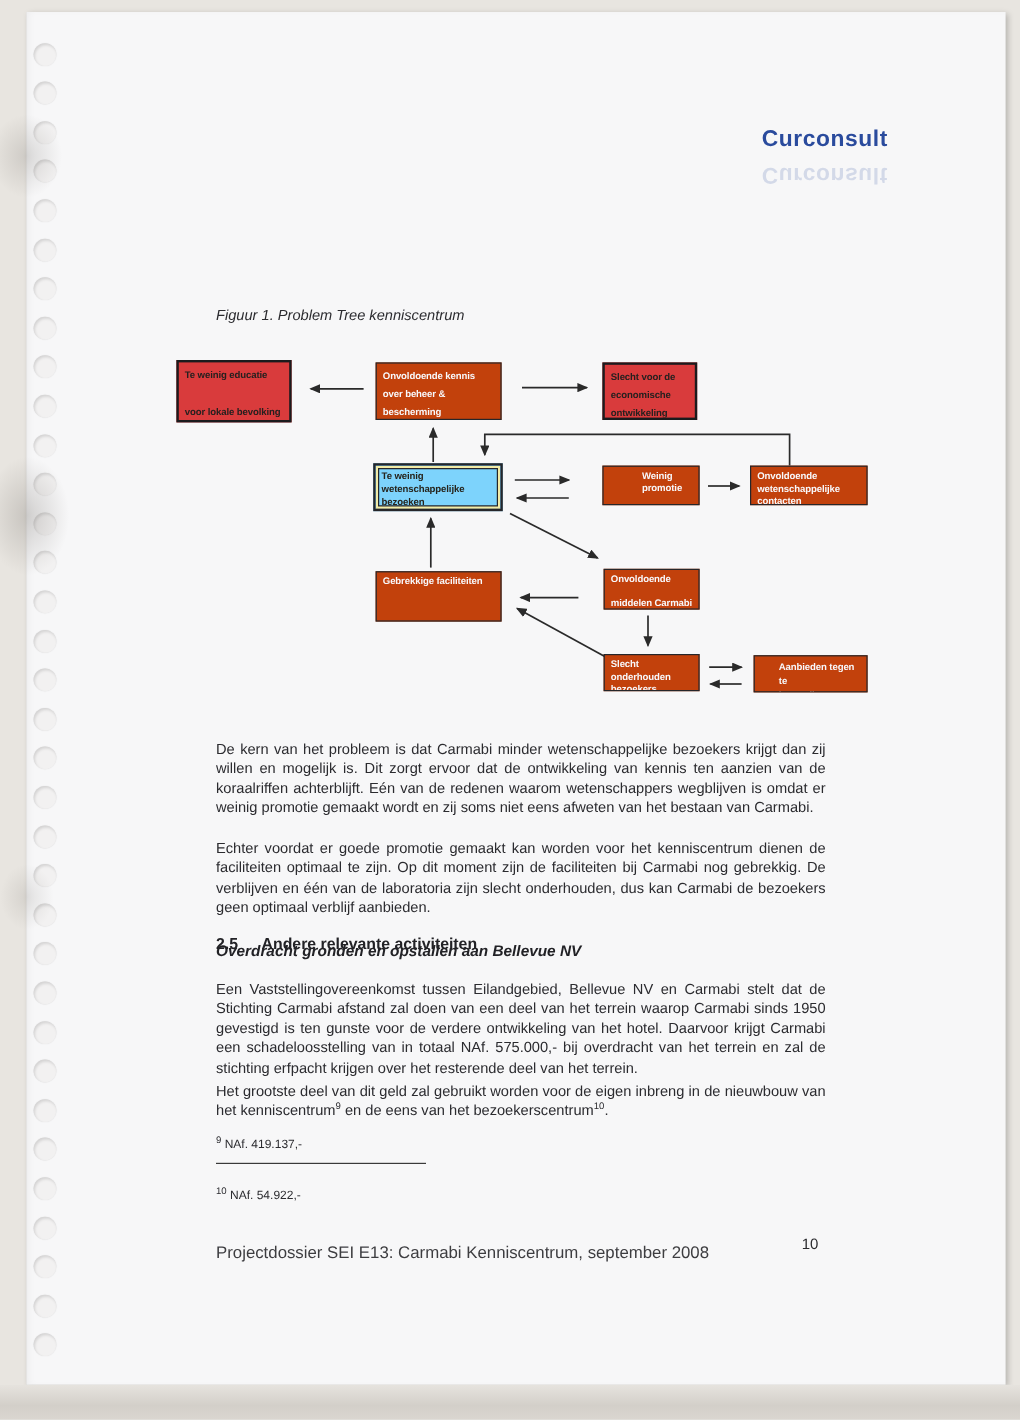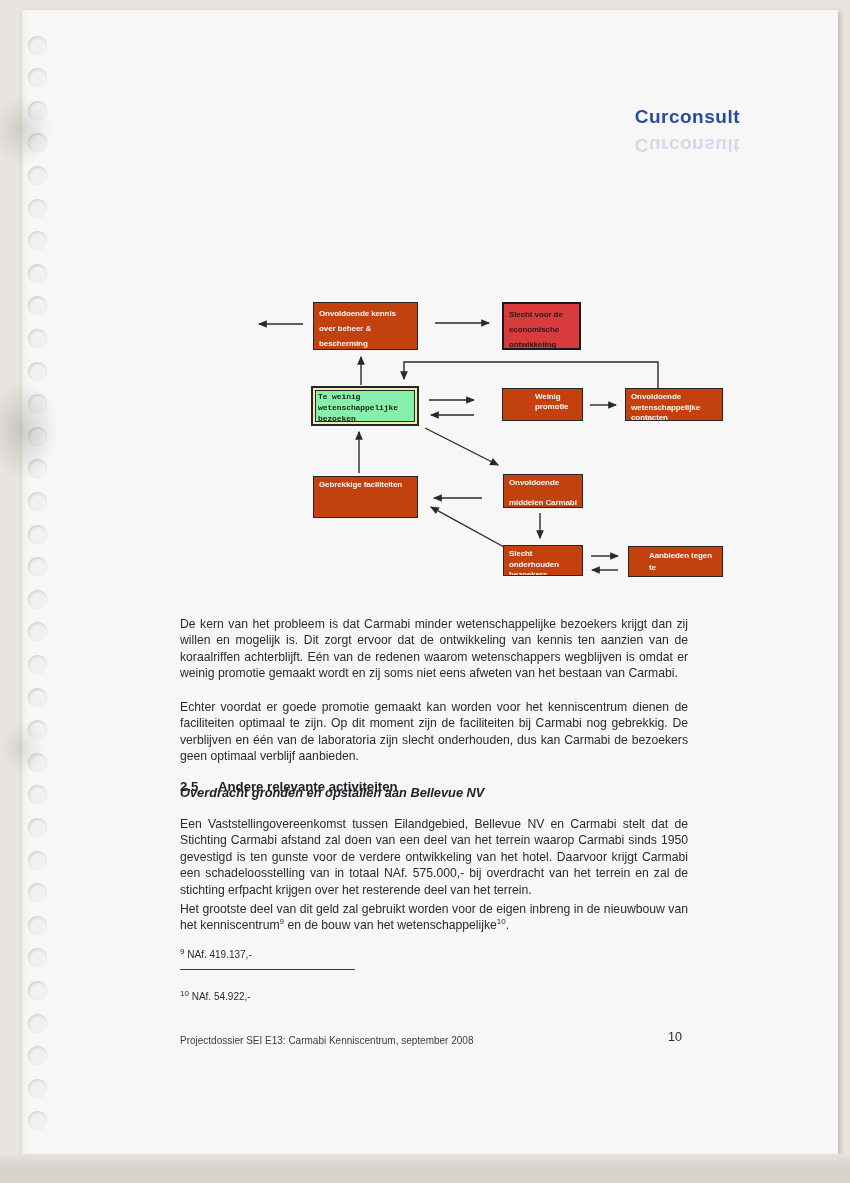--- a/index.html
+++ b/index.html
@@ -20,30 +20,30 @@
   .h-sec{position:absolute;left:180px;width:508px;font-size:13.2px;font-weight:bold;color:#222226;}
   .h-sec .num{display:inline-block;width:38px;}
   .para{position:absolute;left:180px;width:508px;text-align:justify;
         font-size:12.2px;line-height:16.4px;color:#2b2b2f;}
   .caption{position:absolute;left:180px;width:508px;font-style:italic;font-size:12.2px;color:#2b2b2f;}
   .subhead{position:absolute;left:180px;width:508px;font-weight:bold;font-style:italic;
            font-size:12.8px;color:#222226;}
   sup{font-size:8px;line-height:0;vertical-align:super;}
   .fn-rule{position:absolute;left:180px;top:969px;width:175px;border-top:1.6px solid #3a3a3a;}
   .footnote{position:absolute;left:180px;font-size:10px;color:#2b2b2f;}
-  .footer-text{position:absolute;left:180px;top:1035px;font-size:10px;color:#3d3d40;}
+  .footer-text{position:absolute;left:180px;top:1035px;font-size:14px;color:#3d3d40;}
   .page-num{position:absolute;left:640px;top:1030px;width:42px;text-align:right;
             font-size:12.5px;color:#2b2b2f;}
   
   .node{position:absolute;box-sizing:border-box;overflow:hidden;white-space:pre-line;
         font-weight:bold;font-size:8px;letter-spacing:-0.1px;padding:3px 5px;}
   .node.blue{background:#c2410c;color:#f8f8fb;border:1px solid #26262a;line-height:10.5px;}
   .node.red{background:#d93b3c;color:#26201f;border:2px solid #1b1b1d;line-height:15.5px;}
-  .node.yellow{background:#86efac;color:#26241c;border:2px solid #26262a;line-height:11px;
-        box-shadow:inset 0 0 0 2px #f2eca8, inset 0 0 0 3px #26262a;font-family:Liberation Mono, monospace;}
+  .node.yellow{background:#7dd3fc;color:#26241c;border:2px solid #26262a;line-height:11px;
+        box-shadow:inset 0 0 0 2px #f2eca8, inset 0 0 0 3px #26262a;}
   .node.lh10{line-height:10px;}
   .node.lh15{line-height:15px;}
   .node.lh12{line-height:12px;padding-left:20px;}
   .arrows{position:absolute;left:0;top:0;pointer-events:none;}
 </style>
 </head>
 <body>
 
 <div class="scan">
   <div class="paper"></div>
@@ -85,21 +85,25 @@
       <div class="hole" style="top: 1078.7px;"></div>
       <div class="hole" style="top: 1111.3px;"></div>
     </div>
   <div class="smudge" style="left:-8px;top:95px;width:60px;height:70px;background:radial-gradient(ellipse,rgba(115,110,104,0.22),transparent 70%);"></div>
   <div class="smudge" style="left:-12px;top:380px;width:70px;height:100px;background:radial-gradient(ellipse,rgba(115,110,104,0.28),transparent 70%);"></div>
   <div class="smudge" style="left:0px;top:720px;width:45px;height:55px;background:radial-gradient(ellipse,rgba(115,110,104,0.16),transparent 70%);"></div>
 
   <div class="logo">Curconsult</div>
   <div class="logo refl">Curconsult</div>
 
+  <div class="caption" style="top:256px;">Figuur 1. Problem Tree kenniscentrum</div>
 
+  <div class="node red" style="left:147px;top:300px;width:96px;height:52px;">Te weinig educatie
+
+voor lokale bevolking</div>
   <div class="node blue lh15" style="left:313px;top:302px;width:105px;height:48px;">Onvoldoende kennis
 over beheer &amp;
 bescherming koraalriffen</div>
   <div class="node red lh15" style="left:502px;top:302px;width:79px;height:48px;">Slecht voor de
 economische
 ontwikkeling</div>
   <div class="node yellow" style="left:311px;top:386px;width:108px;height:40px;">Te weinig
 wetenschappelijke
 bezoeken</div>
   <div class="node blue lh10" style="left:502px;top:388px;width:81px;height:33px;padding-left:32px;">Weinig promotie
@@ -144,21 +148,21 @@
 
   <div class="para" style="top:616px;">De kern van het probleem is dat Carmabi minder wetenschappelijke bezoekers krijgt dan zij willen en mogelijk is. Dit zorgt ervoor dat de ontwikkeling van kennis ten aanzien van de koraalriffen achterblijft. Eén van de redenen waarom wetenschappers wegblijven is omdat er weinig promotie gemaakt wordt en zij soms niet eens afweten van het bestaan van Carmabi.</div>
   <div class="para" style="top:699px;">Echter voordat er goede promotie gemaakt kan worden voor het kenniscentrum dienen de faciliteiten optimaal te zijn. Op dit moment zijn de faciliteiten bij Carmabi nog gebrekkig. De verblijven en één van de laboratoria zijn slecht onderhouden, dus kan Carmabi de bezoekers geen optimaal verblijf aanbieden.</div>
 
   <div class="h-sec" style="top:779px;">
     <span class="num">2.5</span><span>Andere relevante activiteiten</span>
   </div>
   <div class="subhead" style="top:785px;">Overdracht gronden en opstallen aan Bellevue NV</div>
   <div class="para" style="top:816px;">Een Vaststellingovereenkomst tussen Eilandgebied, Bellevue NV en Carmabi stelt dat de Stichting Carmabi afstand zal doen van een deel van het terrein waarop Carmabi sinds 1950 gevestigd is ten gunste voor de verdere ontwikkeling van het hotel. Daarvoor krijgt Carmabi een schadeloosstelling van in totaal NAf. 575.000,- bij overdracht van het terrein en zal de stichting erfpacht krijgen over het resterende deel van het terrein.</div>
   <div class="para" style="top:901px;">
-    <span>Het grootste deel van dit geld zal gebruikt worden voor de eigen inbreng in de nieuwbouw van het kenniscentrum</span><sup>9</sup><span> en de bouw van het wetenschappelijke</span><sup>10</sup><span>.</span>
+    <span>Het grootste deel van dit geld zal gebruikt worden voor de eigen inbreng in de nieuwbouw van het kenniscentrum</span><sup>9</sup><span> en de eens van het bezoekerscentrum</span><sup>10</sup><span>.</span>
   </div>
 
   <div class="fn-rule"></div>
   <div class="footnote" style="top:949px;">
     <sup>9</sup> <span>NAf. 419.137,-</span>
   </div>
   <div class="footnote" style="top:991px;">
     <sup>10</sup> <span>NAf. 54.922,-</span>
   </div>
 

